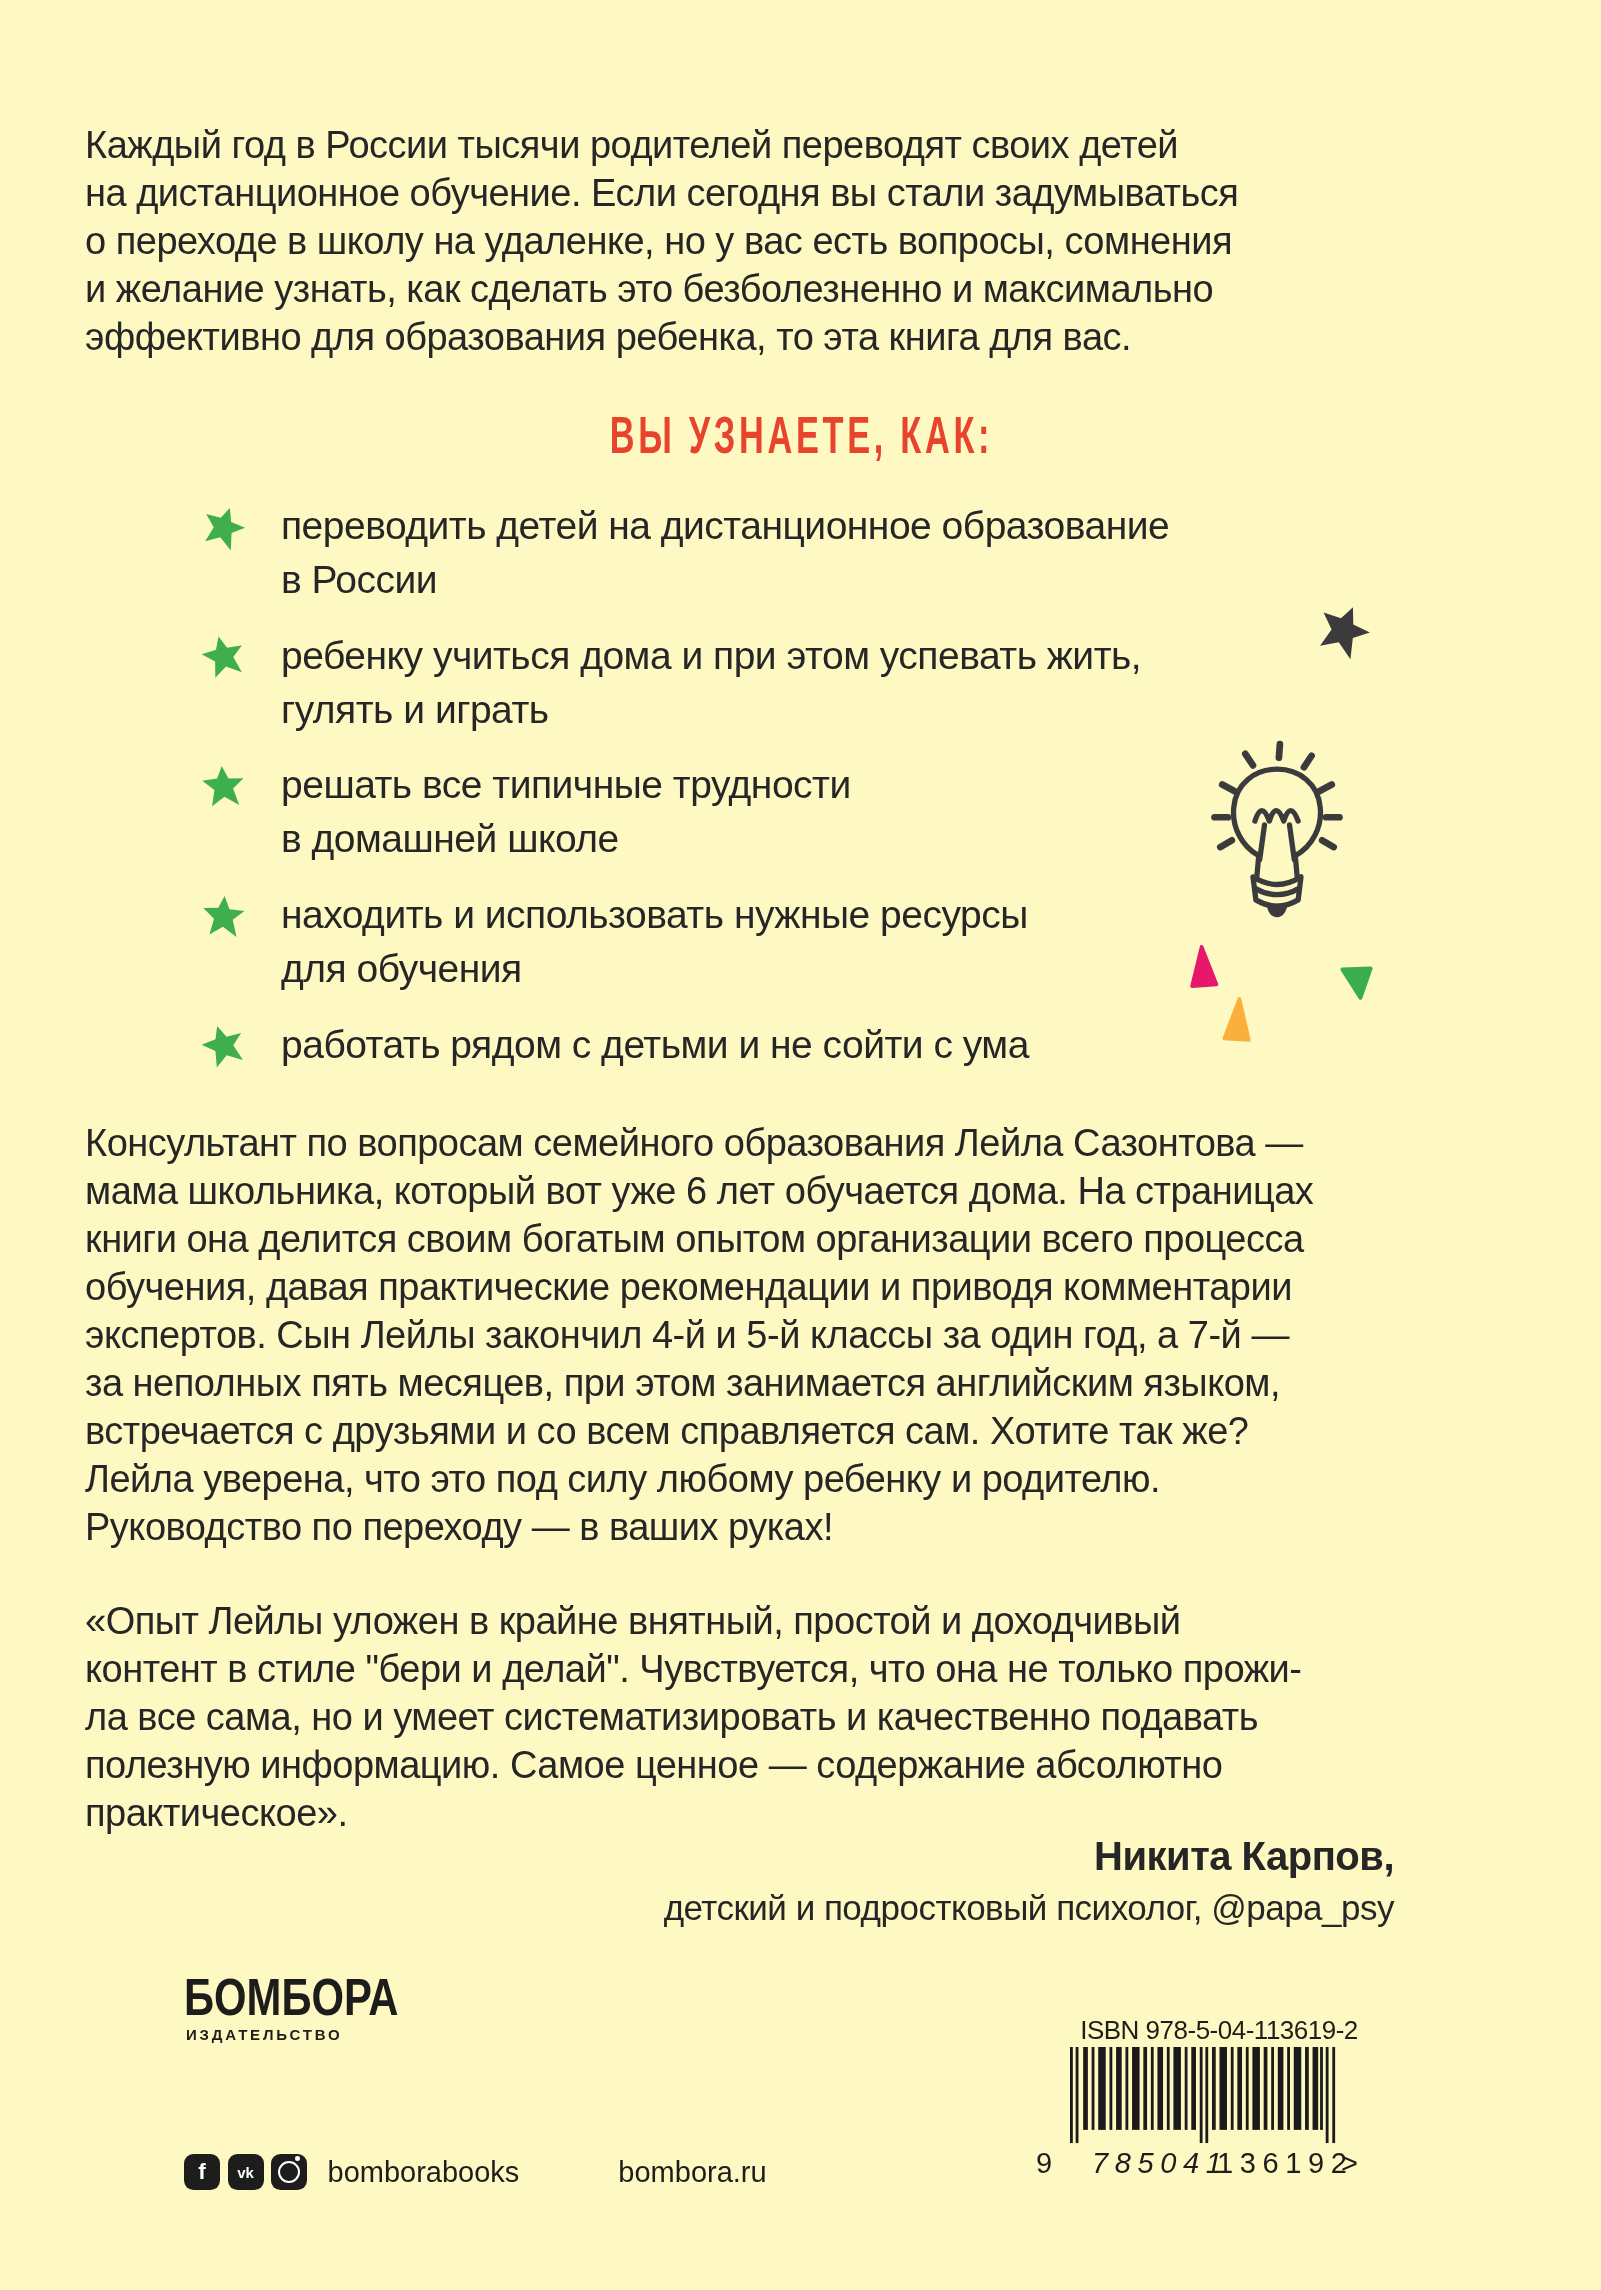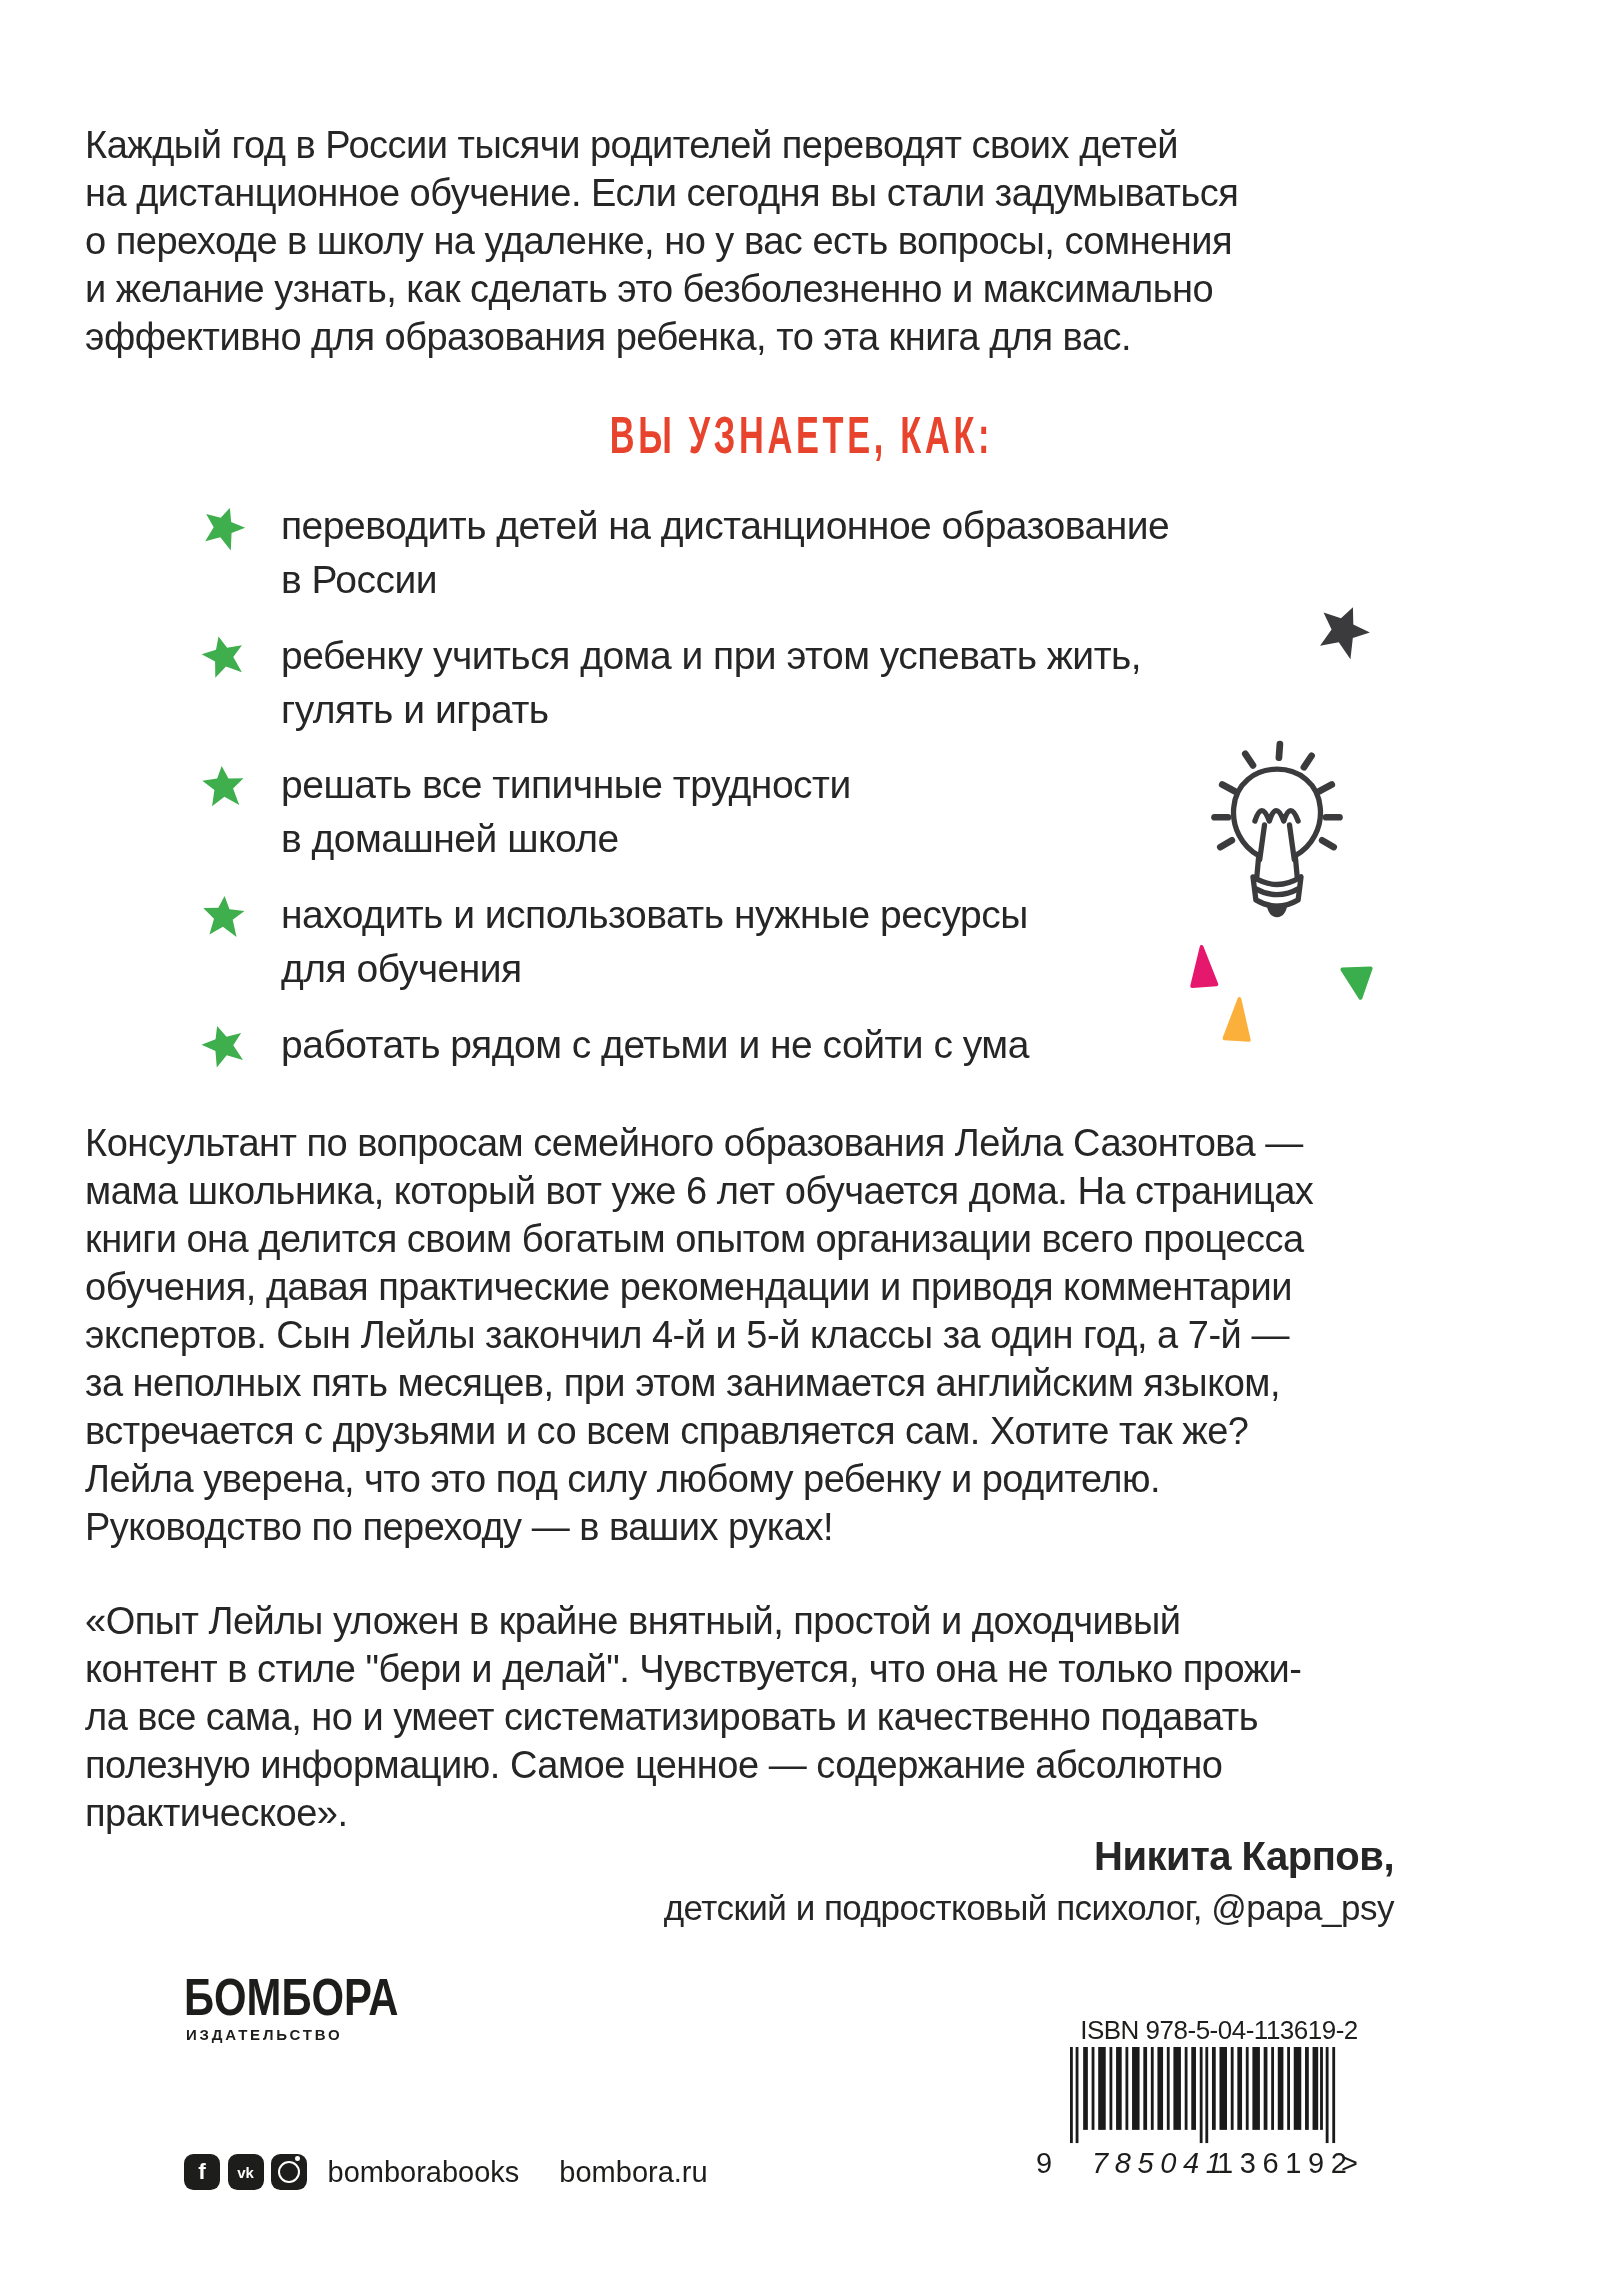--- a/index.html
+++ b/index.html
@@ -1,20 +1,20 @@
 <!DOCTYPE html>
 <html style="--text: #262626; --accent-red: #e8432c; --star-green: #3fae4c; --triangle-pink: #e5186e; --triangle-yellow: #fbb03b; --triangle-green: #3aae4c; --ink-dark: #3b3b3d; --footer-black: #1d1d1b;font-size:15px"><head>
 <meta charset="utf-8">
 <style>
   html,body{margin:0;padding:0;background:#e9e9e9;}
   .page{
     position:relative;
     width:1602px;height:2291px;
     margin:0 auto;
-    background:#ffffff;
+    background:#fef9c3;
     overflow:hidden;
     font-family:"Liberation Sans", sans-serif;
     color:var(--text);
   }
   .para{
     position:absolute;
     white-space:pre-line;
     font-size:38px;
     line-height:48px;
     letter-spacing:-0.5px;
@@ -91,21 +91,21 @@
     width:36px;height:36px;border-radius:9.4px;
     background:var(--footer-black);
     display:flex;align-items:center;justify-content:center;
     margin-right:7.5px;color:#fff;
   }
   .soc-f{font-size:22.6px;font-weight:700;}
   .soc-vk{font-size:15px;font-weight:700;letter-spacing:0;}
   .ig-glyph{width:18px;height:18px;border:2.8px solid #fff;border-radius:50%;position:relative;}
   .ig-glyph::after{content:"";position:absolute;width:4.7px;height:4.7px;border-radius:50%;background:#fff;right:-1.9px;top:-6.6px;}
   .soc-handle{font-size:29px;margin-left:13px;color:var(--footer-black);}
-  .soc-site{font-size:29px;margin-left:40px;color:var(--footer-black);}
+  .soc-site{font-size:29px;margin-left:99px;color:var(--footer-black);}
 
   .isbn-label{
     position:absolute;left:1062px;top:2015px;width:282px;
     text-align:center;font-size:26px;letter-spacing:-0.5px;
     color:var(--footer-black);
     margin-left:16px;
   }
   .barcode{position:absolute;left:1070px;top:2047px;width:267px;height:97px;}
   .barcode rect{fill:#1b1b1b;}
   .bc-digit{position:absolute;font-size:29px;letter-spacing:6.6px;color:var(--footer-black);}

